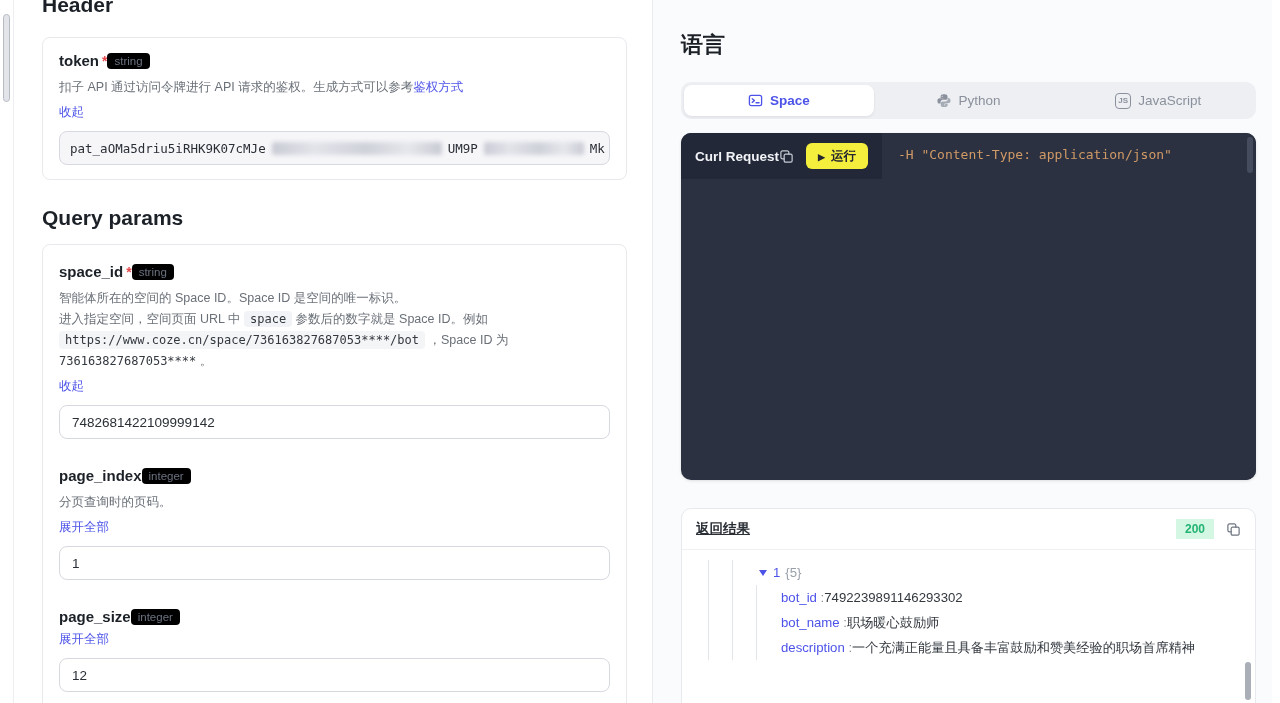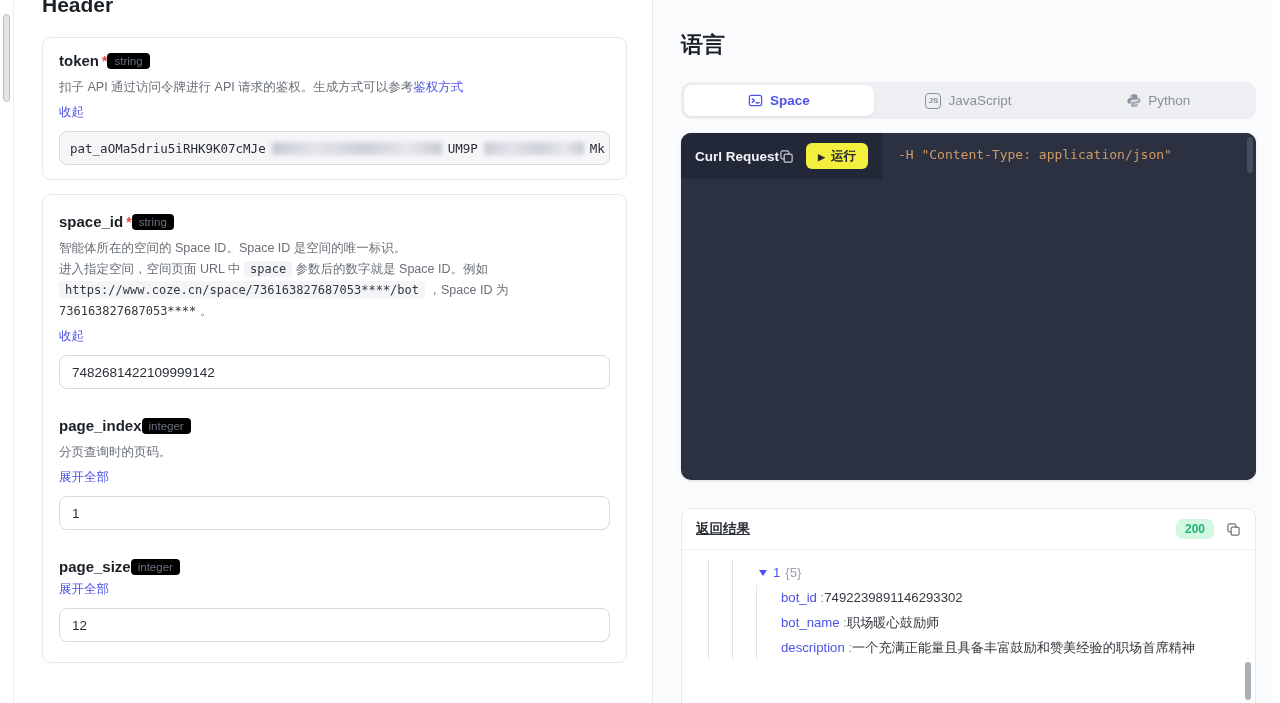--- a/index.html
+++ b/index.html
@@ -65,21 +65,21 @@
   .run-btn { background:#f4ee3d; color:#23262e; border:none; border-radius:6px; height:26px; padding:0 12px; font-size:12.5px; font-weight:700; display:inline-flex; align-items:center; gap:6px; cursor:pointer; font-family:"Liberation Sans", sans-serif; }
   .play-icon::before { content:"▶"; font-size:9px; line-height:1; }
   .code-body { flex:1; position:relative; padding:14px 16px; background:#2b3140; }
   .code-line { margin:0; font-family:"DejaVu Sans Mono", monospace; font-size:13px; color:#d19a66; white-space:pre; }
   .code-scrollbar { position:absolute; right:3px; top:4px; width:6px; height:36px; background:#454c5d; border-radius:3px; cursor:pointer; }
   .code-footer { height:9px; flex:none; background:#222838; }
 
   .result-panel { margin-top:28px; background:#fff; border:1px solid #e7e9ed; border-radius:10px; height:240px; overflow:hidden; position:relative; }
   .result-header { height:41px; display:flex; align-items:center; justify-content:space-between; padding:0 14px; border-bottom:1px solid #eef0f3; }
   .result-title { font-size:13.5px; color:#2a2f36; font-weight:600;text-decoration:underline; }
-  .status-badge { background:#d4f7e4; color:#23b373; font-size:12px; font-weight:600; border-radius:7px; padding:3px 9px; }
+  .status-badge { background:#d4f7e4; color:#23b373; font-size:12px; font-weight:600; border-radius:0; padding:3px 9px; }
   .result-body { padding:10px 0 0 14px; position:relative; }
   .tree-row { display:flex; align-items:center; height:25px; font-size:13.2px; white-space:nowrap; overflow:hidden; }
   .guide { width:24px; height:25px; border-left:1px solid #e2e5ea; flex:none; }
   .g1 { margin-left:12px; }
   .tree-key { color:#4d53e8; }
   .tree-key::after { content:" : "; color:#8b919c; }
   .tree-key.no-colon::after { content:""; }
   .tree-key.pad { margin-left:1px; }
   .tree-val { color:#33383f; }
   .caret-icon { width:0; height:0; border-left:4.5px solid transparent; border-right:4.5px solid transparent; border-top:6px solid #4d53e8; margin:0 6px 0 3px; flex:none; cursor:pointer; }
@@ -107,20 +107,21 @@
     <a class="link collapse-link">收起</a>
     <div class="token-input">
       <span class="mono">pat_aOMa5driu5iRHK9K07cMJe</span>
       <span class="blur-block w1"></span>
       <span class="mono faint">UM9P</span>
       <span class="blur-block w2"></span>
       <span class="mono faint">Mk</span>
     </div>
   </section>
 
+  <h2 class="page-h2 qp-title">Query params</h2>
 
   <section class="card query-card">
 
     <div>
       <div class="param-title-row">
         <span class="param-name">space_id</span>
         <span class="required">*</span>
         <span class="type-badge">string</span>
       </div>
       <p class="param-desc">
@@ -168,31 +169,31 @@
       <span class="tab-icon">
         <svg width="15" height="15" viewBox="0 0 16 16" fill="none" stroke="currentColor" stroke-width="1.4" stroke-linecap="round" stroke-linejoin="round">
             <rect x="1.5" y="2.5" width="13" height="11" rx="2"></rect>
             <path d="M4.5 6.2l2.4 1.9-2.4 1.9"></path>
             <path d="M8.6 10.4h3.2"></path>
           </svg>
       </span>
       <span>Space</span>
     </button>
     <button class="tab">
-      <span class="tab-icon js-badge-icon">JS</span>
-      <span>JavaScript</span>
-    </button>
-    <button class="tab">
       <span class="tab-icon">
         <svg width="15" height="15" viewBox="0 0 16 16" fill="currentColor">
             <path d="M7.9 1.4c-1.8 0-3 .8-3 2.2v1.6h3.2v.5H3.6c-1.3 0-2.1 1-2.1 2.7 0 1.8.8 2.8 2.1 2.8h1.3V9.7c0-1.3 1.1-2.4 2.4-2.4h3c1.1 0 2-.9 2-2V3.6c0-1.4-1.2-2.2-3-2.2H7.9zM6.6 2.8a.65.65 0 110 1.3.65.65 0 010-1.3z"></path>
             <path opacity=".72" d="M12.5 5.1v1.6c0 1.3-1.1 2.4-2.4 2.4h-3c-1.1 0-2 .9-2 2v1.7c0 1.4 1.2 2.2 3 2.2h1.3c1.8 0 3-.8 3-2.2v-1.6H9.2v-.5h4.2c1.3 0 2.1-1 2.1-2.8 0-1.7-.8-2.7-2.1-2.7h-.9zM9.4 13.2a.65.65 0 110-1.3.65.65 0 010 1.3z"></path>
           </svg>
       </span>
       <span>Python</span>
+    </button>
+    <button class="tab">
+      <span class="tab-icon js-badge-icon">JS</span>
+      <span>JavaScript</span>
     </button>
   </div>
 
   <div class="code-panel">
     <div class="code-header">
       <span class="code-title">Curl Request</span>
       <span class="header-actions">
         <span class="copy-btn">
           <svg width="15" height="15" viewBox="0 0 16 16" fill="none" stroke="currentColor" stroke-width="1.3" stroke-linecap="round" stroke-linejoin="round">
               <rect x="5.5" y="5.5" width="8.5" height="8.5" rx="1.5"></rect>

